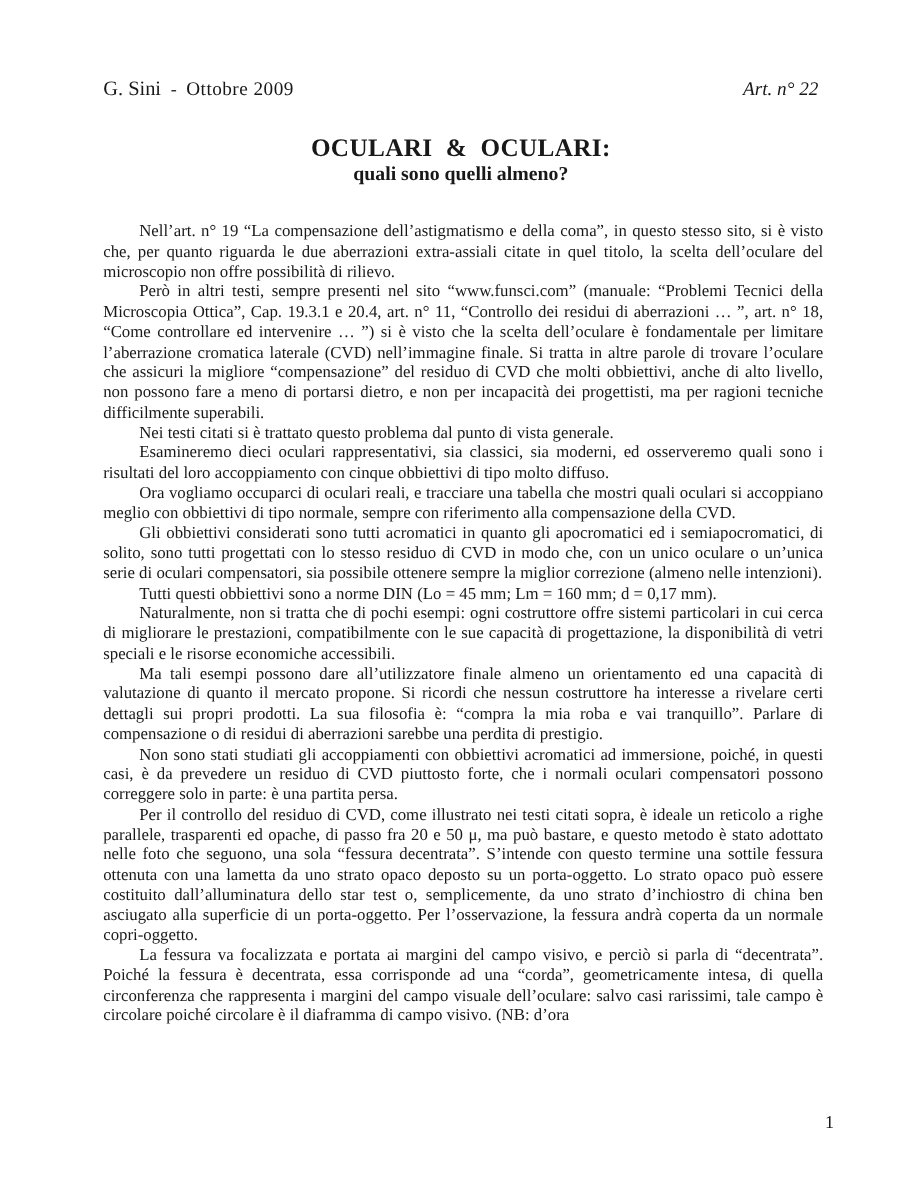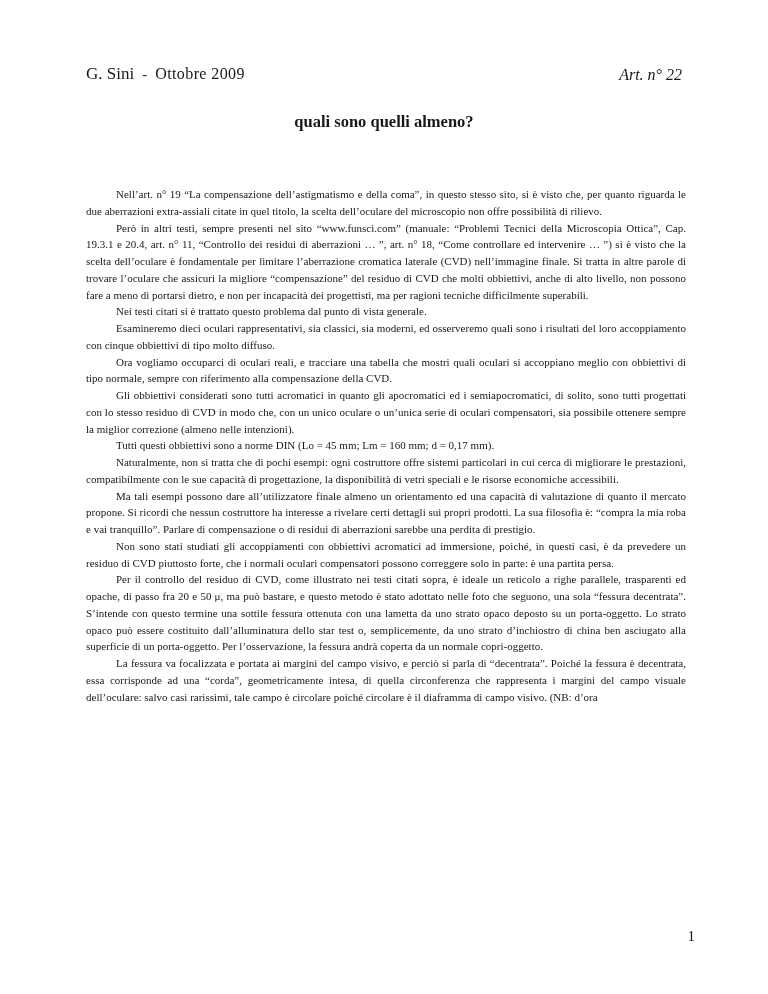--- a/index.html
+++ b/index.html
@@ -63,21 +63,21 @@
     margin: 0;
     font-size: 16.5px;
     line-height: 19px;
     font-weight: bold;
   }
   .body-text {
     position: absolute;
     top: 186px;
     left: 86px;
     width: 600px;
-    font-size: 11px;
+    font-size: 14px;
     line-height: 16.75px;
     text-align: justify;
   }
   .body-text p {
     margin: 0;
     padding: 0;
     text-indent: 30px;
   }
   .body-text p.section-start {
     margin-top: 13px;
@@ -97,20 +97,21 @@
   <header class="page-header">
     <div class="hdr-left">
       <span class="hdr-author">G. Sini</span>
       <span class="hdr-sep">-</span>
       <span class="hdr-date">Ottobre 2009</span>
     </div>
     <div class="hdr-article">Art. n° 22</div>
   </header>
 
   <div class="title-block">
+    <h1 class="doc-title">OCULARI  &amp;  OCULARI:</h1>
     <h2 class="doc-subtitle">quali sono quelli almeno?</h2>
   </div>
 
   <main class="body-text">
     <p>Nell’art. n° 19 “La compensazione dell’astigmatismo e della coma”, in questo stesso sito, si è visto che, per quanto riguarda le due aberrazioni extra-assiali citate in quel titolo, la scelta dell’oculare del microscopio non offre possibilità di rilievo.</p>
     <p>Però in altri testi, sempre presenti nel sito “www.funsci.com” (manuale: “Problemi Tecnici della Microscopia Ottica”, Cap. 19.3.1 e 20.4, art. n° 11, “Controllo dei residui di aberrazioni … ”, art. n° 18, “Come controllare ed intervenire … ”) si è visto che la scelta dell’oculare è fondamentale per limitare l’aberrazione cromatica laterale (CVD) nell’immagine finale. Si tratta in altre parole di trovare l’oculare che assicuri la migliore “compensazione” del residuo di CVD che molti obbiettivi, anche di alto livello, non possono fare a meno di portarsi dietro, e non per incapacità dei progettisti, ma per ragioni tecniche difficilmente superabili.</p>
     <p>Nei testi citati si è trattato questo problema dal punto di vista generale.</p>
     <p>Esamineremo dieci oculari rappresentativi, sia classici, sia moderni, ed osserveremo quali sono i risultati del loro accoppiamento con cinque obbiettivi di tipo molto diffuso.</p>
     <p>Ora vogliamo occuparci di oculari reali, e tracciare una tabella che mostri quali oculari si accoppiano meglio con obbiettivi di tipo normale, sempre con riferimento alla compensazione della CVD.</p>
     <p>Gli obbiettivi considerati sono tutti acromatici in quanto gli apocromatici ed i semiapocromatici, di solito, sono tutti progettati con lo stesso residuo di CVD in modo che, con un unico oculare o un’unica serie di oculari compensatori, sia possibile ottenere sempre la miglior correzione (almeno nelle intenzioni).</p>

